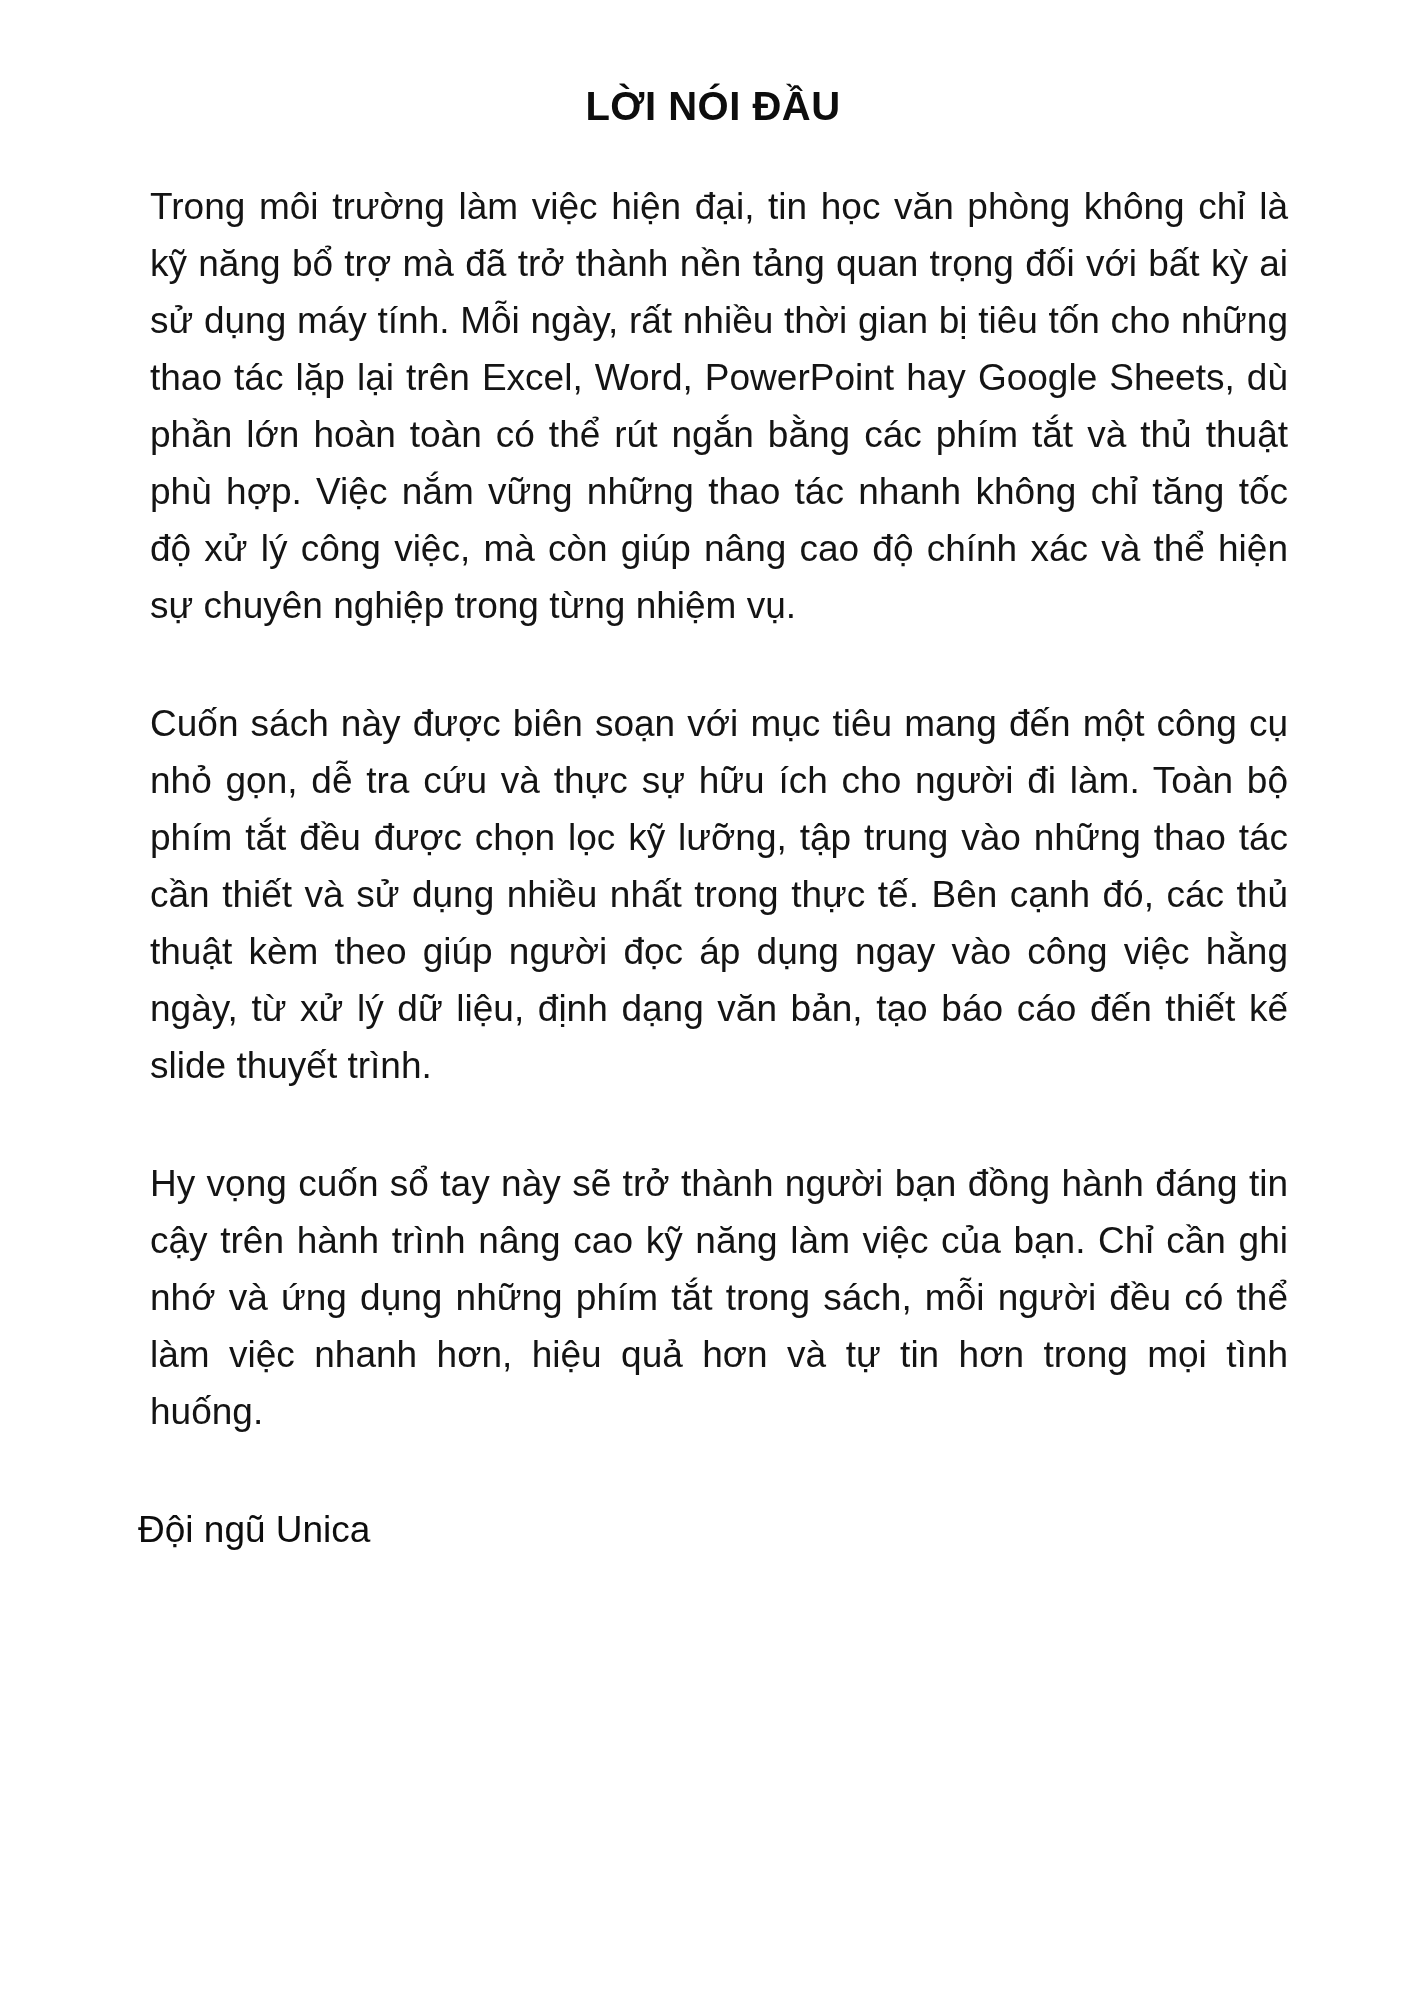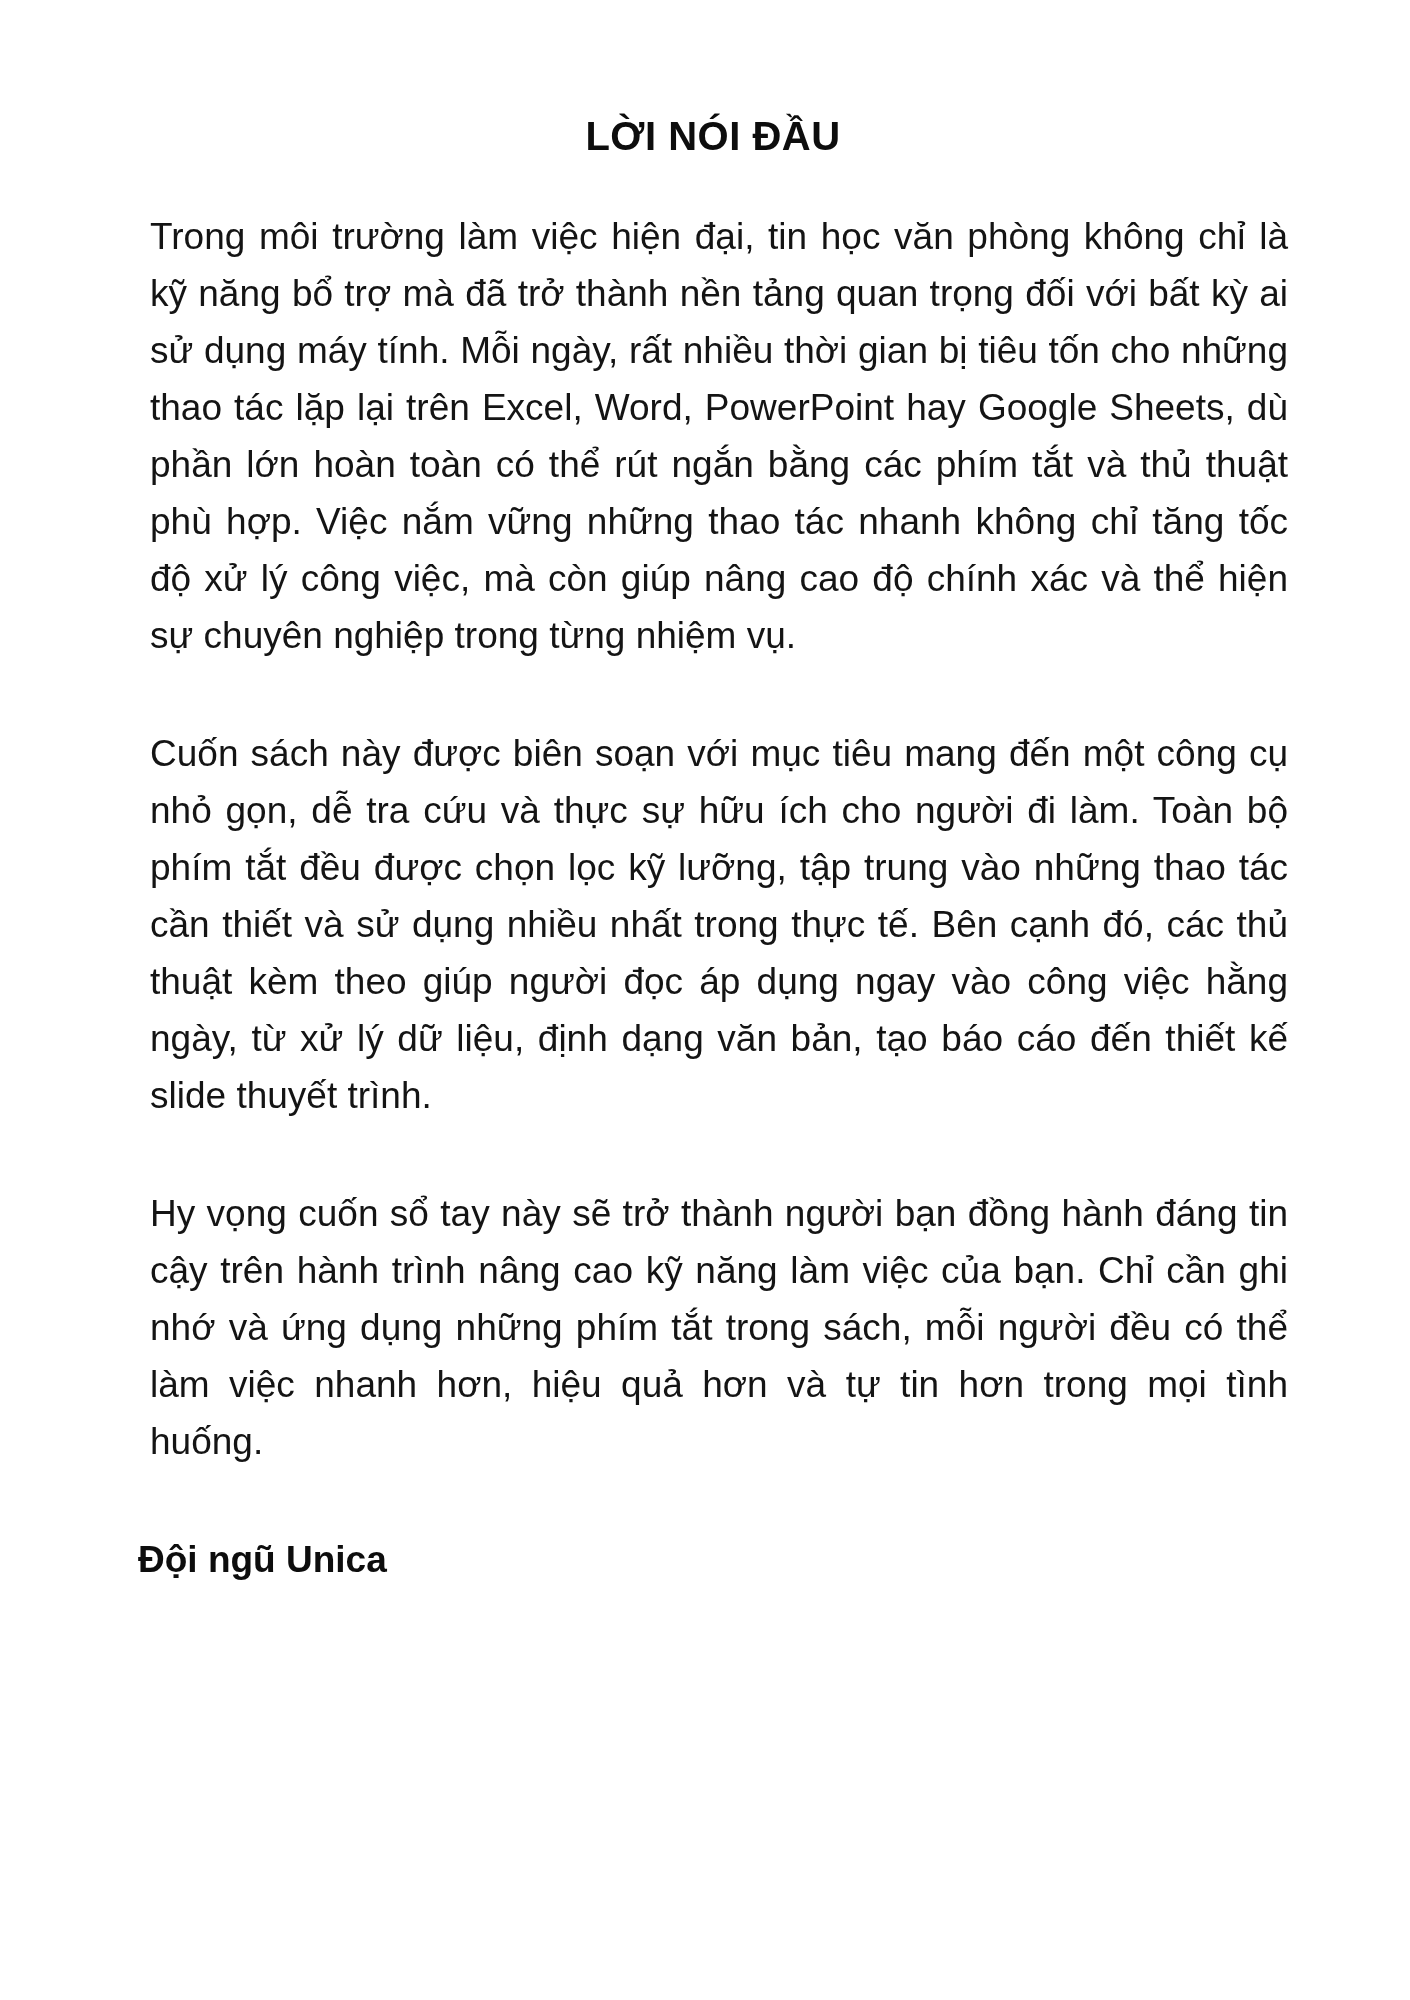--- a/index.html
+++ b/index.html
@@ -12,21 +12,21 @@
     height: 2000px;
     overflow: hidden;
     font-family: "Liberation Sans", "DejaVu Sans", sans-serif;
     color: #111111;
     -webkit-font-smoothing: antialiased;
   }
   .page {
     box-sizing: border-box;
     width: 1410px;
     height: 2000px;
-    padding: 112px 122px 0 138px;
+    padding: 82px 122px 0 138px;
     background: #ffffff;
   }
   .doc-title {
     margin: 0 0 48px 0;
     font-size: 40px;
     line-height: 1.2;
     font-weight: 700;
     text-align: center;
     color: #0d0d0d;
     letter-spacing: 0.5px;
@@ -35,21 +35,21 @@
     margin: 0 0 61px 12px;
     font-size: 37px;
     line-height: 57px;
     text-align: justify;
     color: #141414;
   }
   .signature {
     margin: 0;
     font-size: 37px;
     line-height: 57px;
-    font-weight: 700;
+    font-weight: 400;
     text-align: left;
     color: #0d0d0d;
   }
 </style>
 </head>
 <body>
 
 <div class="page">
   <h1 class="doc-title">LỜI NÓI ĐẦU</h1>
 

